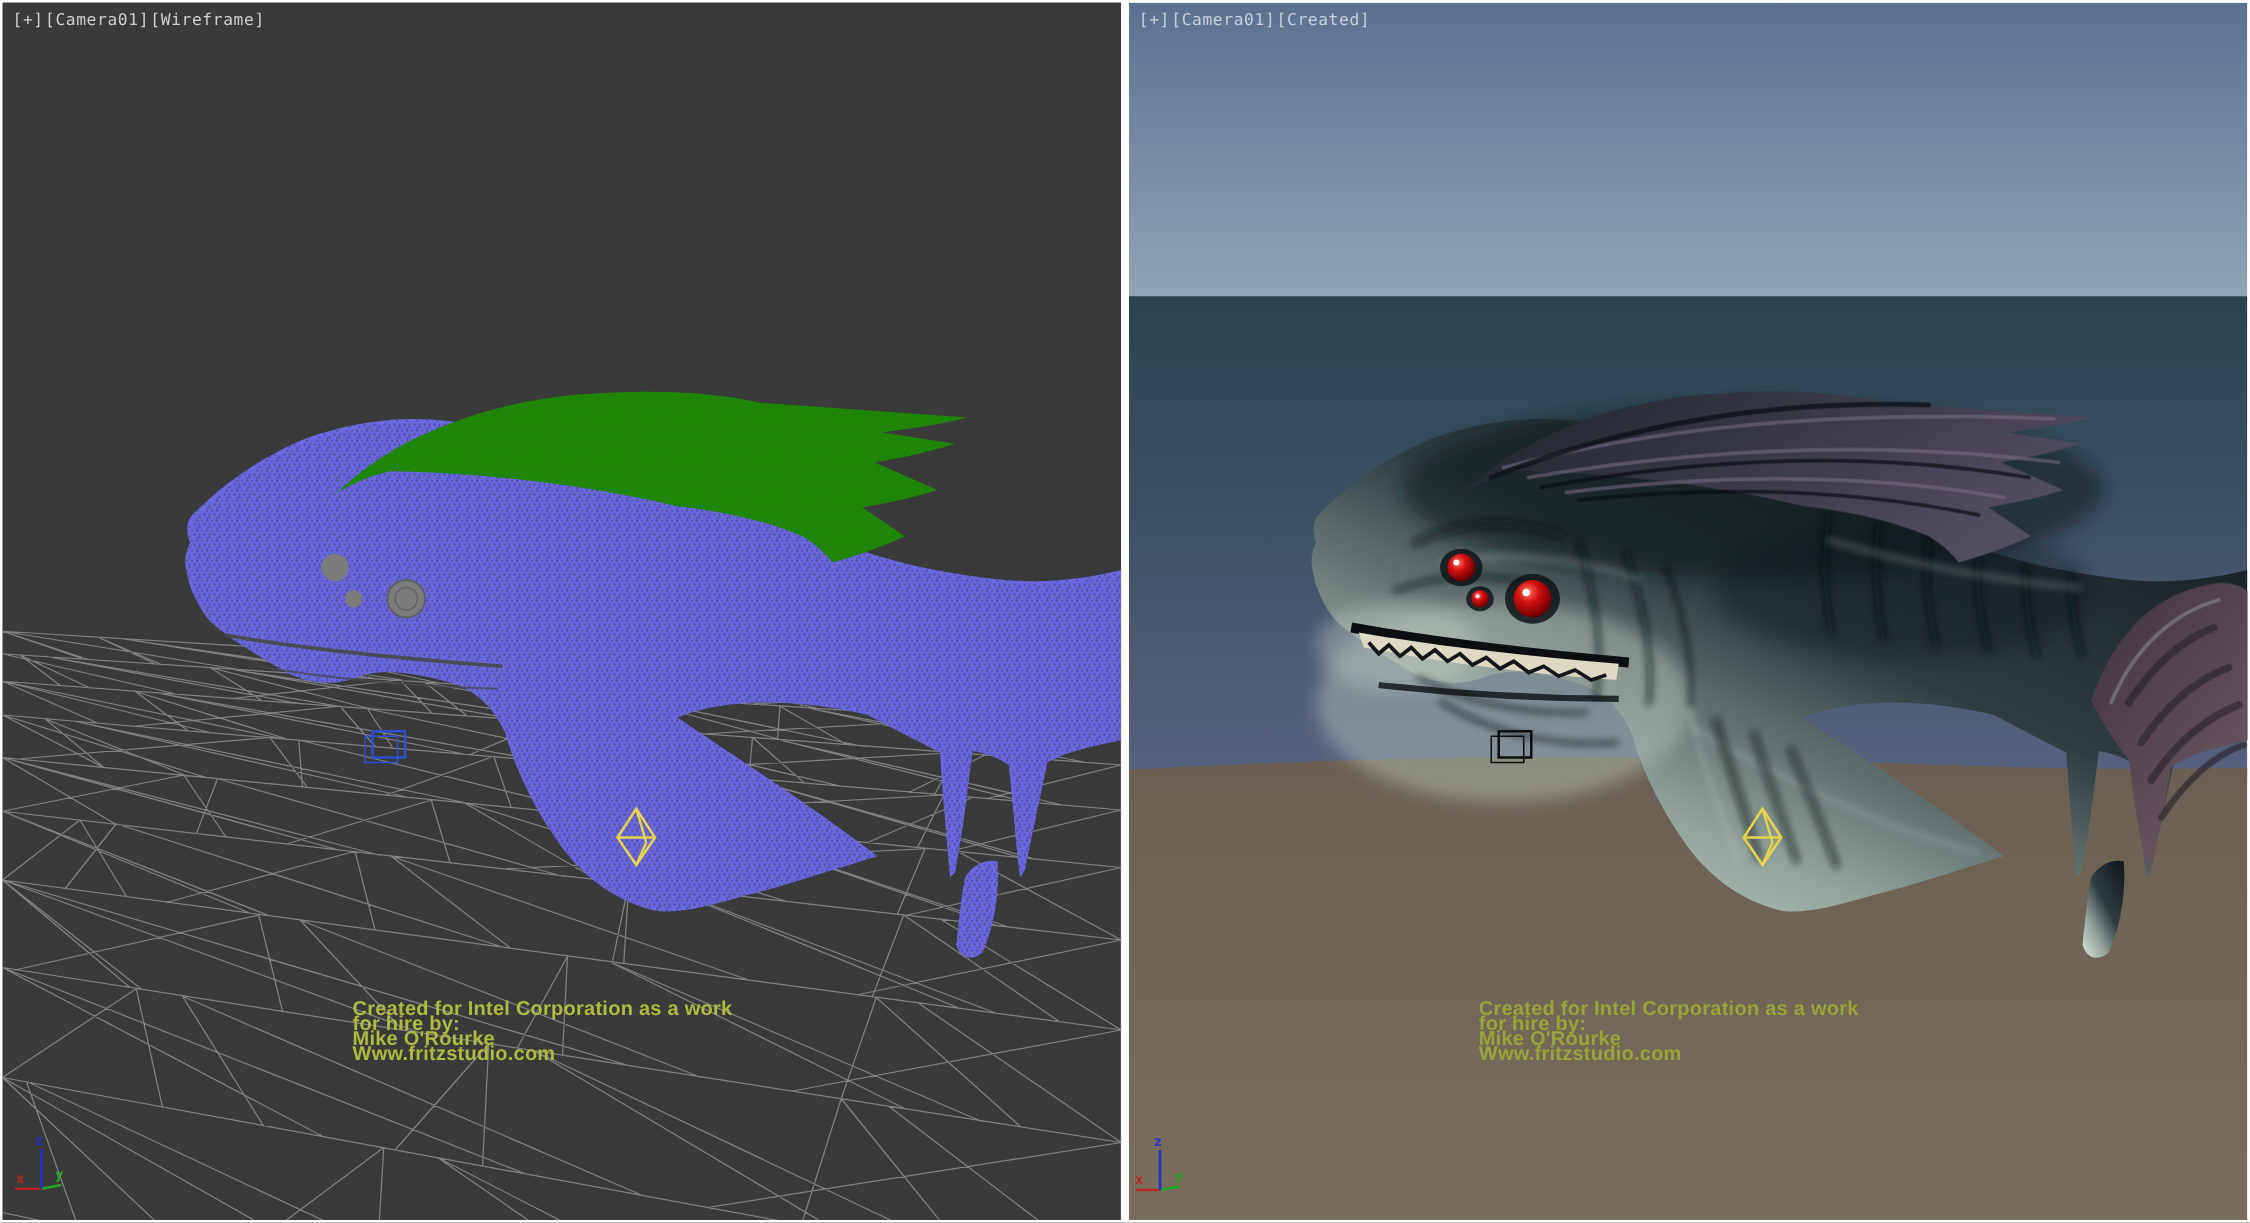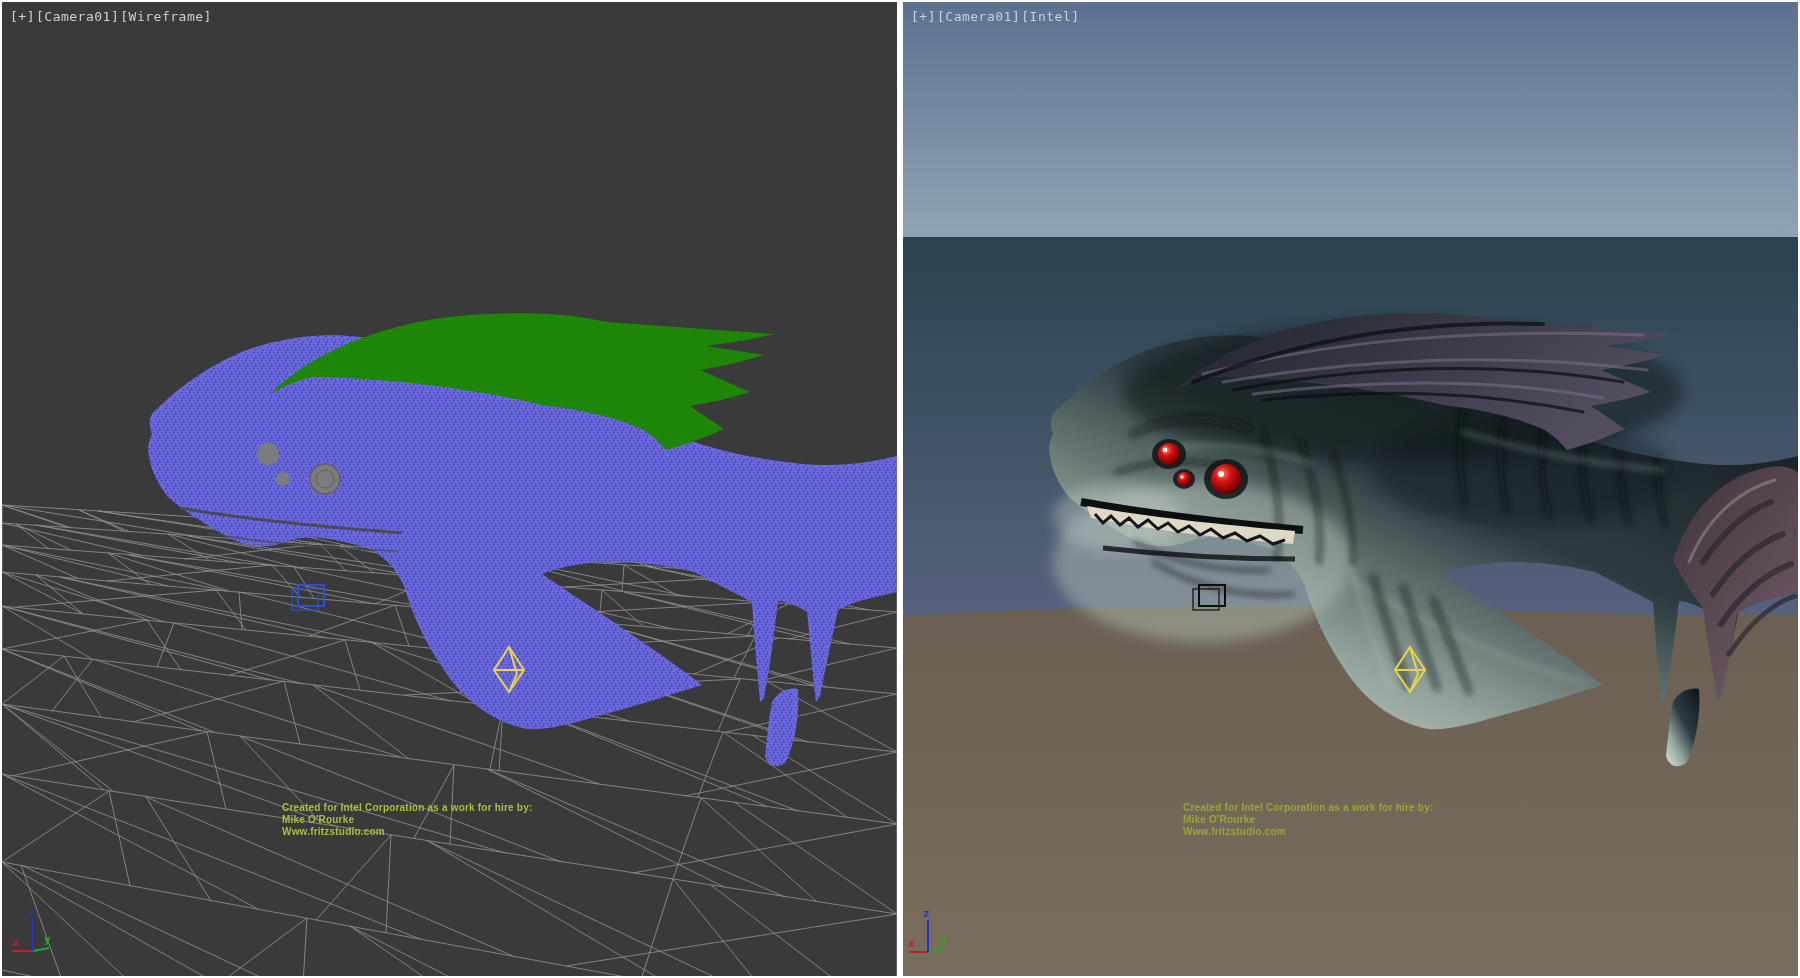--- a/index.html
+++ b/index.html
@@ -8,21 +8,21 @@
   .viewport{position:absolute;top:2px;width:895px;height:974px;overflow:hidden;}
   .vp-left{left:2px;background:#3a3a3a;}
   .vp-right{left:903px;}
   .vp-svg{position:absolute;left:0;top:0;}
   .vp-label{position:absolute;left:8px;top:7px;font-family:"DejaVu Sans Mono",monospace;
             font-size:13px;letter-spacing:0.5px;cursor:default;user-select:none;}
   .vp-label span{margin-right:1px;}
   .vp-label-left{color:#cfcfcf;}
   .vp-label-right{color:#c9d0da;}
   .watermark{position:absolute;left:280px;top:800px;width:330px;
-             font-family:"Liberation Sans",sans-serif;font-size:10px;font-weight:bold;
+             font-family:"Liberation Sans",sans-serif;font-size:16px;font-weight:bold;
              line-height:12px;letter-spacing:0.2px;}
   .wm-left{color:#adbc3e;}
   .wm-right{color:#98a637;}
   .divider{position:absolute;left:897px;top:0;width:6px;height:978px;background:#ffffff;}
   .ax-x{stroke:#bb2222;stroke-width:2;}
   .ax-y{stroke:#22aa22;stroke-width:2;}
   .ax-z{stroke:#2233cc;stroke-width:2;}
   .ax-lx{fill:#bb2222;}
   .ax-ly{fill:#22aa22;}
   .ax-lz{fill:#2233cc;}
@@ -271,21 +271,21 @@
         <line class="ax-x" x1="25" y1="950" x2="6" y2="950"></line>
         <line class="ax-y" x1="25" y1="950" x2="41" y2="947"></line>
         <line class="ax-z" x1="25" y1="950" x2="25" y2="918"></line>
         <text class="ax-label ax-lx" x="5" y="945">x</text>
         <text class="ax-label ax-ly" x="37" y="942">y</text>
         <text class="ax-label ax-lz" x="20" y="915">z</text>
       </g>
     </svg>
 
     <div class="vp-label vp-label-right">
-      <span>[+]</span><span>[Camera01]</span><span>[Intel]</span>
+      <span>[+]</span><span>[Camera01]</span><span>[Created]</span>
     </div>
 
     <div class="watermark wm-right">
       <div>Created for Intel Corporation as a work for hire by:</div>
       <div>Mike O'Rourke</div>
       <div>Www.fritzstudio.com</div>
     </div>
   </div>
 
   <div class="divider"></div>

